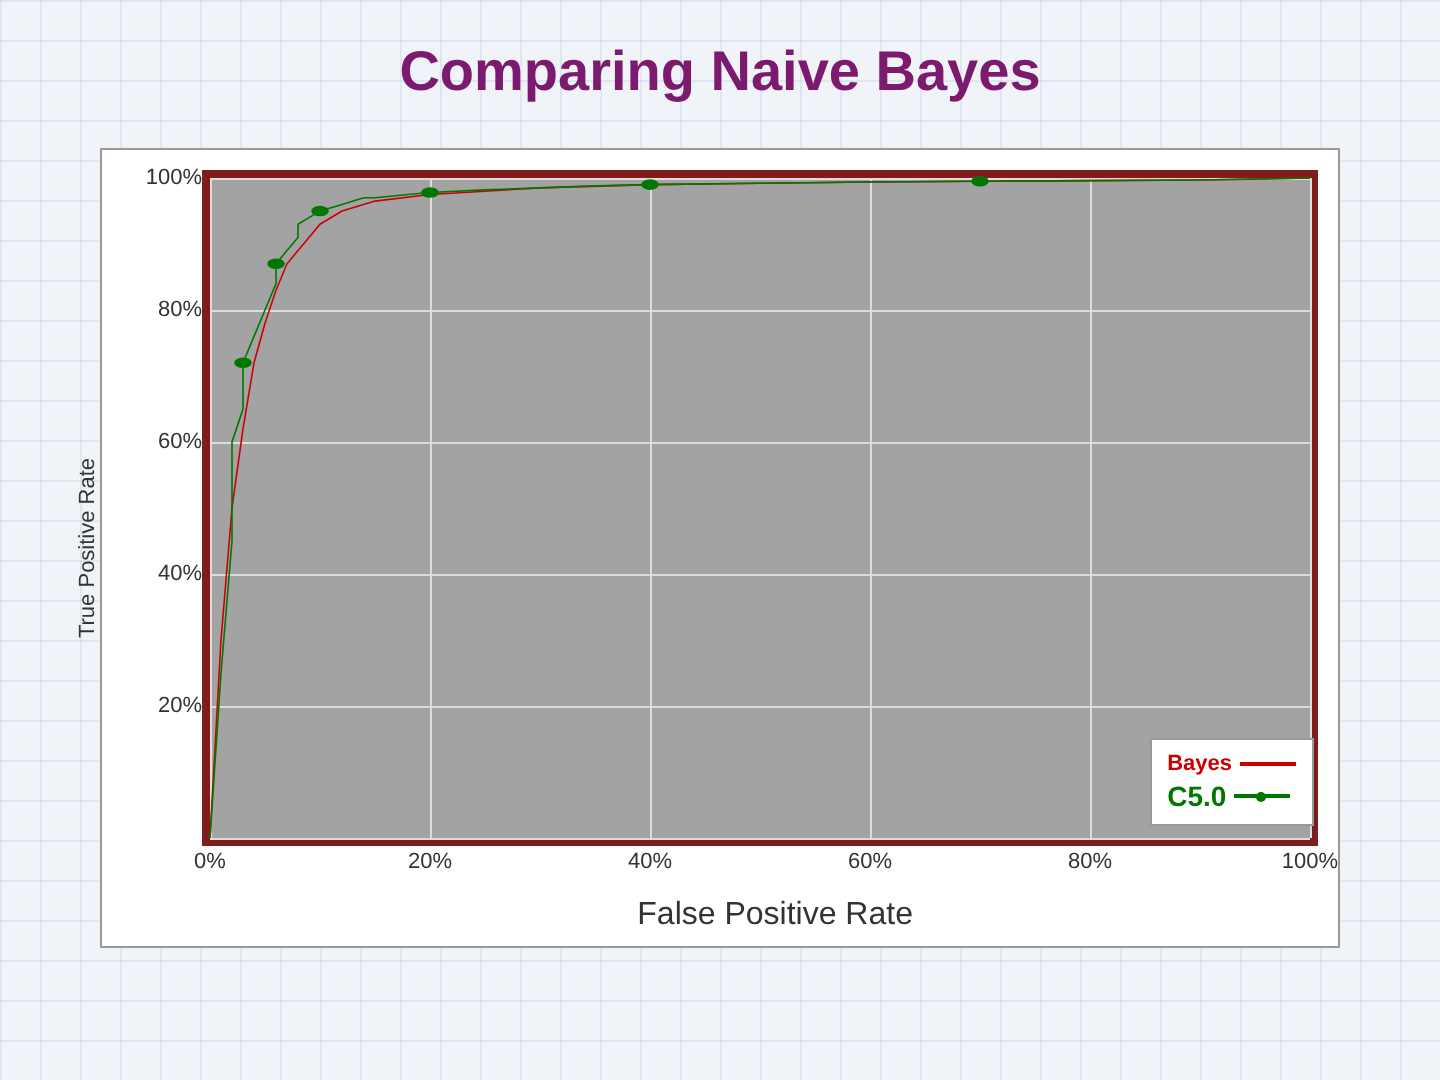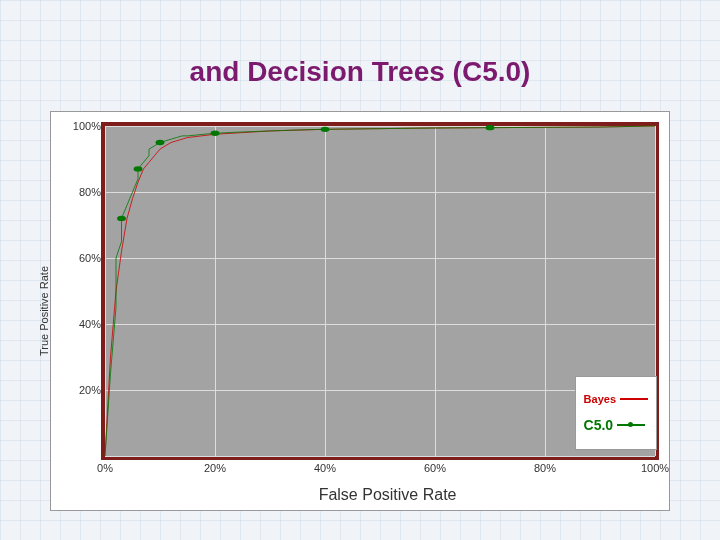--- a/index.html
+++ b/index.html
@@ -112,29 +112,28 @@
       bottom: 60px;
       background: white;
       border: 1px solid #999;
       padding: 4px 8px;
       font-size: 11px;
     }
     .legend-item {
       display: flex;
       align-items: center;
       gap: 4px;
-      margin: 12px 0;
+      margin: 2px 0;
     }
   </style>
 </head>
 <body>
 
 <div class="title">
-  <br>
-  <span>and Decision Trees (C5.0)</span>
+  <span>Comparing Naive Bayes</span><br>
 </div>
 
 <div style="position:relative; margin-top:10px;">
   <div class="chart-container">
 
     <div class="y-axis-label">True Positive Rate</div>
 
     <div class="chart-inner">
 
       <div class="grid-h" style="top: 0%;"></div>

